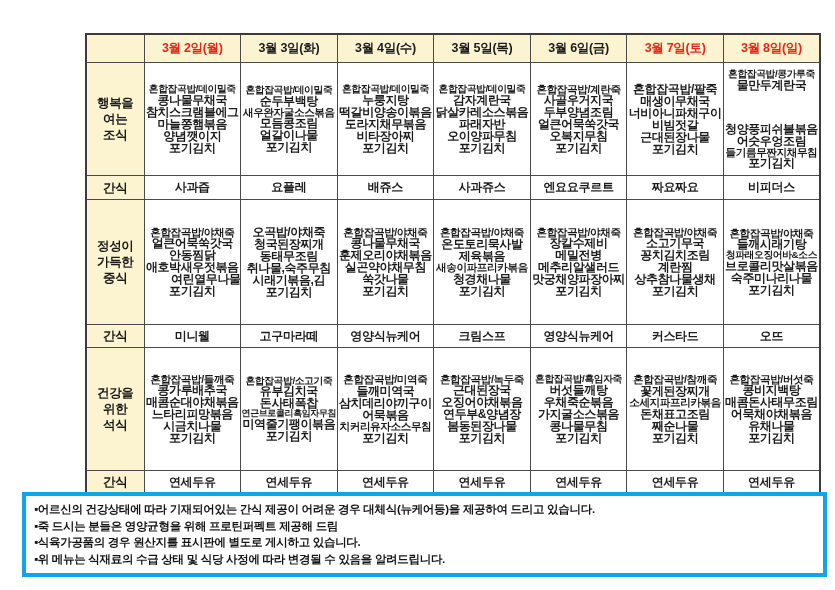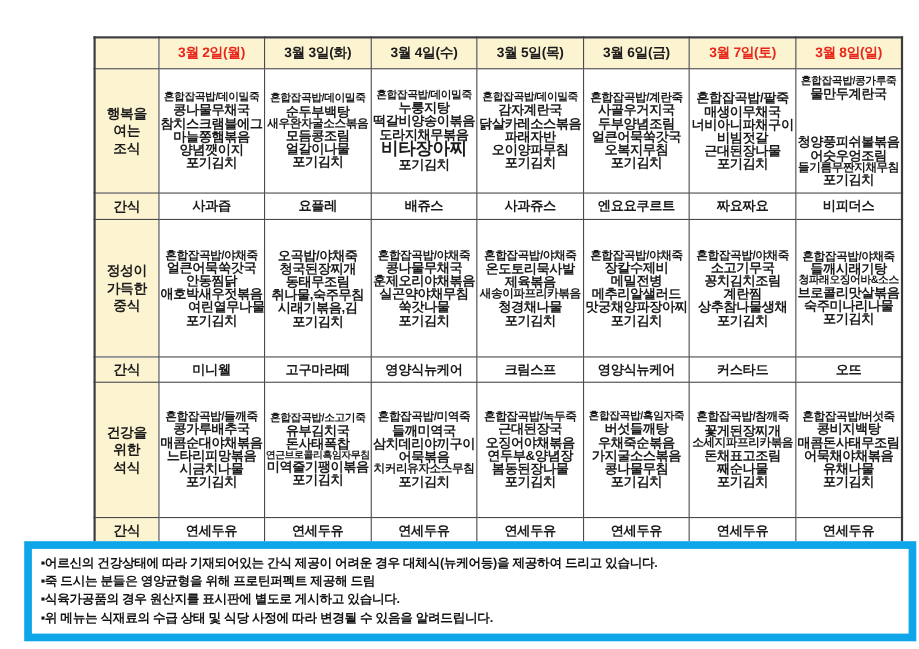--- a/index.html
+++ b/index.html
@@ -8,21 +8,21 @@
   table.menu{position:absolute;left:85px;top:33px;width:736px;border-collapse:collapse;table-layout:fixed;border:2px solid #3c3c3c;}
   table.menu td, table.menu th{border:1px solid #4a4a4a;padding:0;overflow:hidden;}
   .yellow{background:#fcf3d0;}
   th.date{height:27px;font-size:12.5px;font-weight:bold;letter-spacing:-0.3px;text-align:center;vertical-align:middle;}
   th.date.red{color:#e82619;}
   td.rowlabel{font-size:12.5px;text-align:center;vertical-align:middle;white-space:pre-line;line-height:16px;letter-spacing:-0.3px;}
   td.mealcell{vertical-align:middle;}
   .meal-stack{height:100%;display:flex;flex-direction:column;justify-content:space-evenly;align-items:center;}
   .meal-item{white-space:nowrap;letter-spacing:-0.4px;line-height:1;}
   td.snackcell{font-size:12px;text-align:center;vertical-align:middle;letter-spacing:-0.3px;}
-  .notes{position:absolute;left:22px;top:492px;width:781px;border:7px solid #0ea5e9;padding:5px 8px 6px 8px;background:#fff;}
+  .notes{position:absolute;left:22px;top:492px;width:781px;border:4px solid #0ea5e9;padding:5px 8px 6px 8px;background:#fff;}
   .note-line{font-size:11.5px;line-height:16.5px;letter-spacing:-0.3px;white-space:nowrap;color:#141414;}
 </style>
 </head>
 <body>
 
 <div class="page">
   <table class="menu">
     <colgroup>
       <col style="width:58px">
       <col>
@@ -69,21 +69,21 @@
               <div class="meal-item" style="font-size: 12px;">얼갈이나물</div>
               <div class="meal-item" style="font-size: 12px;">포기김치</div>
             </div>
           </td>
           <td class="mealcell">
             <div class="meal-stack">
               <div class="meal-item" style="font-size: 9.8px;">혼합잡곡밥/데이밀죽</div>
               <div class="meal-item" style="font-size: 12px;">누룽지탕</div>
               <div class="meal-item" style="font-size: 12px;">떡갈비양송이볶음</div>
               <div class="meal-item" style="font-size: 12px;">도라지채무볶음</div>
-              <div class="meal-item" style="font-size: 16px;">비타장아찌</div>
+              <div class="meal-item" style="font-size: 12px;">비타장아찌</div>
               <div class="meal-item" style="font-size: 12px;">포기김치</div>
             </div>
           </td>
           <td class="mealcell">
             <div class="meal-stack">
               <div class="meal-item" style="font-size: 9.8px;">혼합잡곡밥/데이밀죽</div>
               <div class="meal-item" style="font-size: 12px;">감자계란국</div>
               <div class="meal-item" style="font-size: 12px;">닭살카레소스볶음</div>
               <div class="meal-item" style="font-size: 12px;">파래자반</div>
               <div class="meal-item" style="font-size: 12px;">오이양파무침</div>

